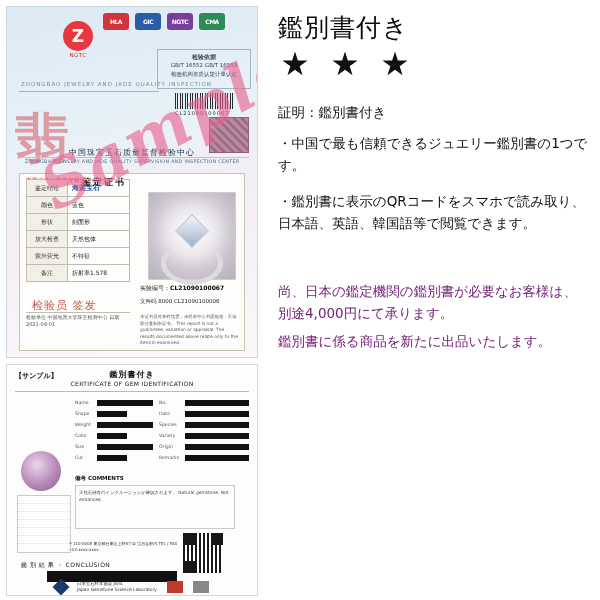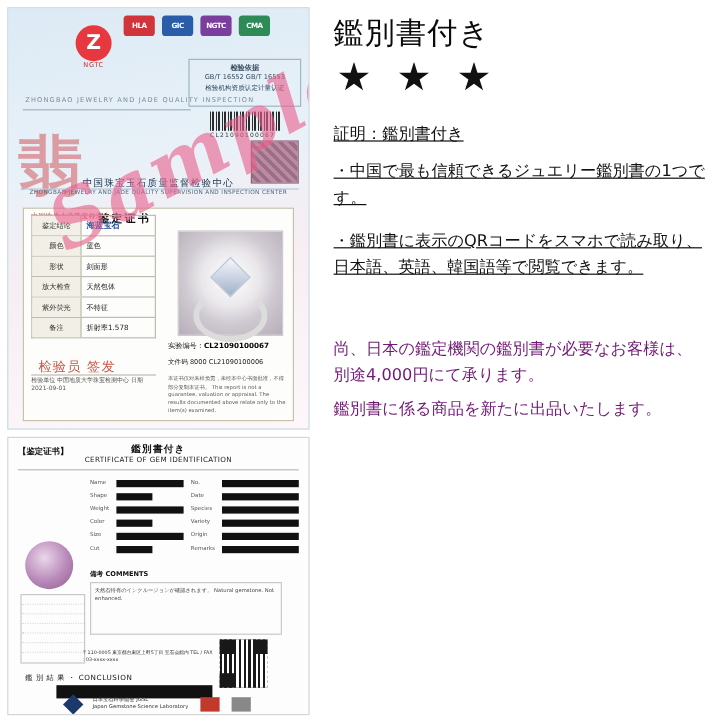--- a/index.html
+++ b/index.html
@@ -185,21 +185,21 @@
 
   
   .right-col-main{position:absolute;left:266px;top:0;width:334px;height:600px;padding:14px 10px 0 12px;box-sizing:border-box;}
   .r-title{font-size:25px;font-weight:normal;color:#0b0b0b;letter-spacing:1px;line-height:1.1;}
   .stars{margin-top:10px;display:flex;gap:24px;padding-left:4px;}
   .star{
     width:26px;height:26px;background:#111;
     clip-path:polygon(50% 0%,61% 35%,98% 35%,68% 57%,79% 91%,50% 70%,21% 91%,32% 57%,2% 35%,39% 35%);
   }
   .r-body{margin-top:24px;font-size:13.5px;color:#111;line-height:1.62;}
-  .r-body p{margin:0 0 14px 0;text-decoration:underline;}
+  .r-body p{margin:0 0 14px 0;}
   .r-body .tight{margin-bottom:10px;}
   .r-block2{margin-top:46px;font-size:13.5px;color:#701a75;line-height:1.62;}
   .r-block2 p{margin:0 0 6px 0;}
 </style>
 </head>
 <body>
 
 <div class="page">
 
   <div class="left-col">
@@ -284,21 +284,21 @@
           <span>CL21090100006</span>
         </div>
         <div class="disclaimer">本证书仅对来样负责，未经本中心书面批准，不得部分复制本证书。
 This report is not a guarantee, valuation or appraisal. The results documented above relate only to the item(s) examined.</div>
       </div>
 
       <div class="sample-wm">Sample</div>
     </div>
 
     <div class="cert2">
-      <div class="sample-tag">【鉴定证书】</div>
+      <div class="sample-tag">【サンプル】</div>
       <div class="c2title">鑑別書付き</div>
       <div class="c2sub">CERTIFICATE OF GEM IDENTIFICATION</div>
       <div class="hr"></div>
 
       <div class="gem-img"></div>
       <div class="left-box">
         <div class="ln"></div>
         <div class="ln"></div>
         <div class="ln"></div>
         <div class="ln"></div>

